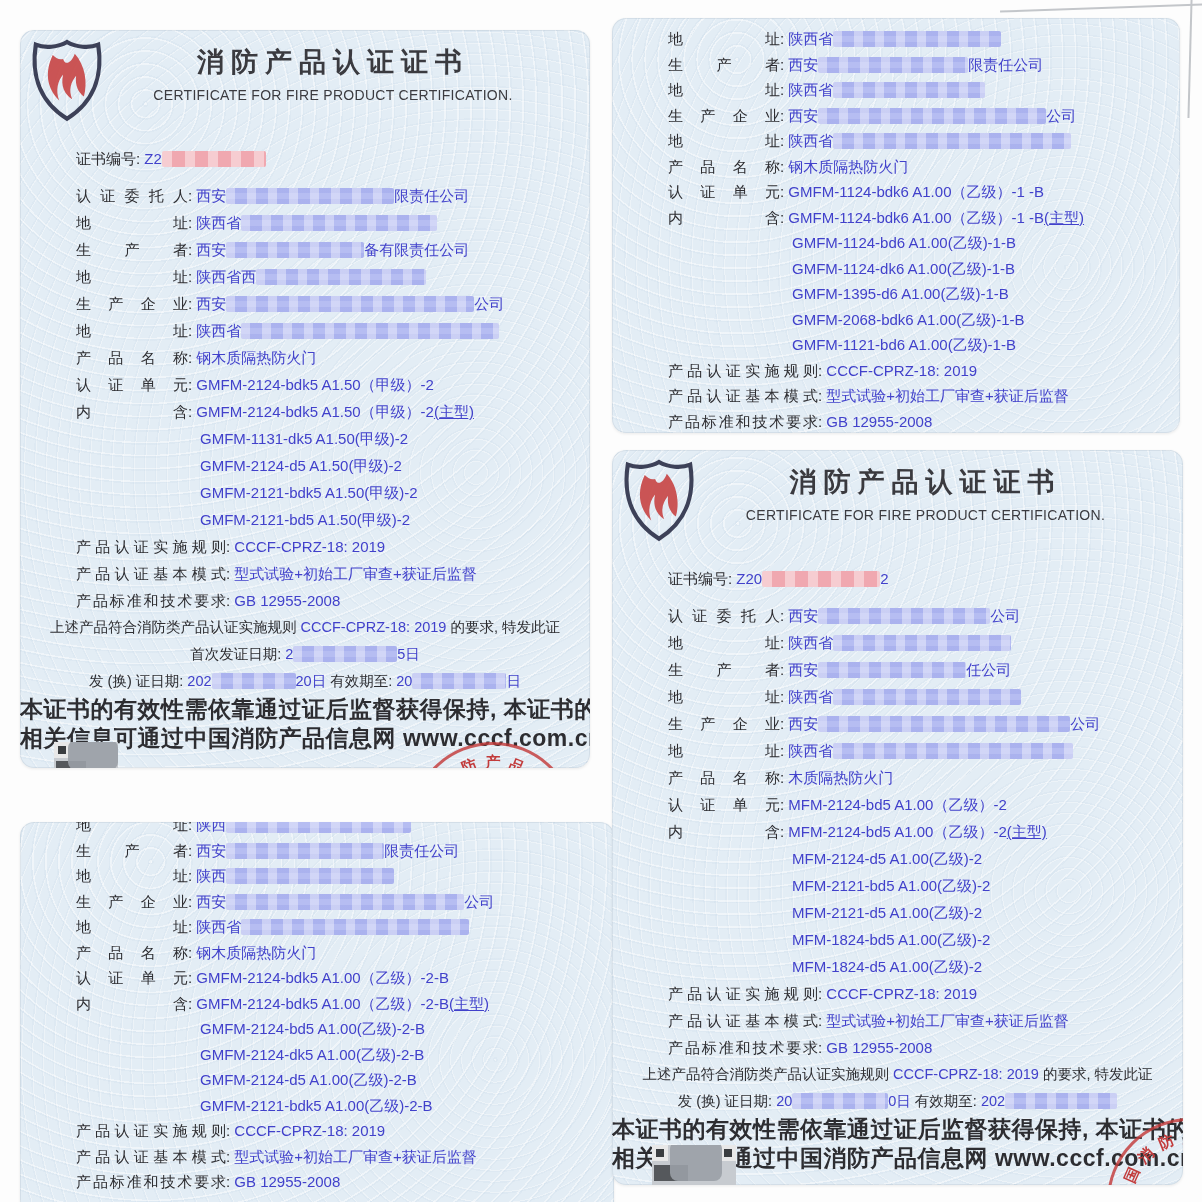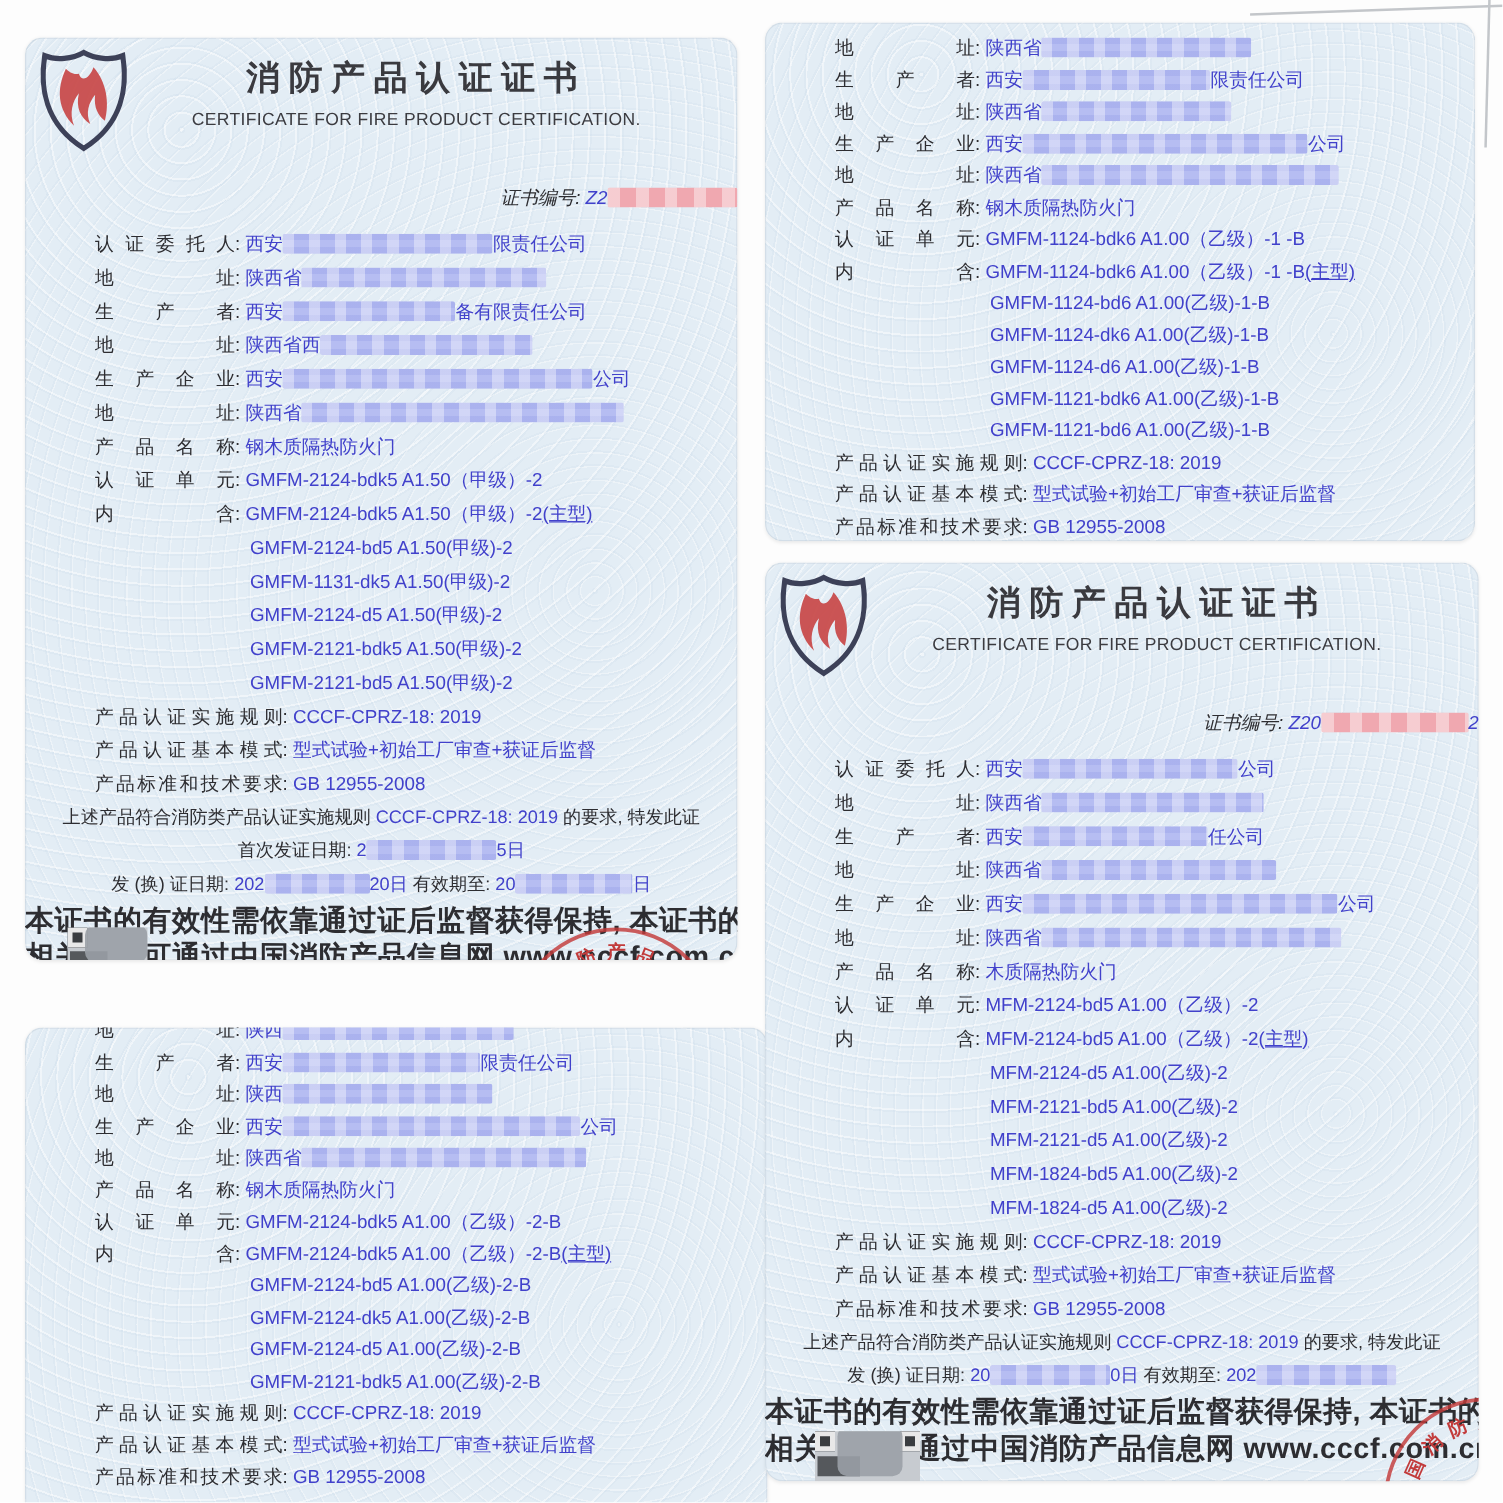--- a/index.html
+++ b/index.html
@@ -18,21 +18,21 @@
 
   .header{position:relative;height:100px;padding-top:14px;}
   .logo{position:absolute;left:8px;top:8px;width:78px;height:86px;}
   .title{font-size:27px;letter-spacing:7px;font-weight:600;color:#3a3a3f;text-align:center;padding-left:56px;}
   .subtitle{font-size:14px;color:#3b3b40;text-align:center;padding-left:56px;margin-top:7px;letter-spacing:.3px;}
 
   .rows{padding:0 18px 0 56px;}
   .rows.pt8{padding-top:8px;}
   .row{height:27px;line-height:27px;font-size:15px;white-space:nowrap;}
   .short .row{height:25.5px;line-height:25.5px;}
-  .row.certno{height:30px;line-height:30px;text-align:right;margin-right:-18px;margin-bottom:8px;padding-right:0;font-style:italic;}
+  .row.certno{height:30px;line-height:30px;margin-right:-18px;margin-bottom:8px;padding-right:0;}
   .row.cont{padding-left:124px;}
   .row.center,.row.bold{text-align:center;margin-left:-56px;margin-right:-18px;}
   .row.center{font-size:14.5px;}
   .row.bold{font-size:23px;font-weight:700;color:#26262a;letter-spacing:.5px;height:29px;line-height:29px;}
   .label{color:#2d2d31;}
   .lab-in{display:inline-block;min-width:112px;text-align:justify;text-align-last:justify;}
   .row.wide .lab-in{min-width:150px;}
   .blue{color:#4141cb;}
   .dark{color:#2d2d31;}
   .u{text-decoration:underline;}
@@ -72,21 +72,20 @@
         <div class="row certno"><span class="dark">证书编号: </span><span class="blue">Z2</span><span class="redblur" style="width: 104px;"></span></div>
         <div class="row field"><span class="label"><span class="lab-in">认证委托人</span>: </span><span class="blue">西安</span><span class="blur" style="width: 168px;"></span><span class="blue">限责任公司</span></div>
         <div class="row field"><span class="label"><span class="lab-in">地址</span>: </span><span class="blue">陕西省</span><span class="blur" style="width: 196px;"></span></div>
         <div class="row field"><span class="label"><span class="lab-in">生产者</span>: </span><span class="blue">西安</span><span class="blur" style="width: 138px;"></span><span class="blue">备有限责任公司</span></div>
         <div class="row field"><span class="label"><span class="lab-in">地址</span>: </span><span class="blue">陕西省西</span><span class="blur" style="width: 170px;"></span></div>
         <div class="row field"><span class="label"><span class="lab-in">生产企业</span>: </span><span class="blue">西安</span><span class="blur" style="width: 248px;"></span><span class="blue">公司</span></div>
         <div class="row field"><span class="label"><span class="lab-in">地址</span>: </span><span class="blue">陕西省</span><span class="blur" style="width: 258px;"></span></div>
         <div class="row field"><span class="label"><span class="lab-in">产品名称</span>: </span><span class="blue">钢木质隔热防火门</span></div>
         <div class="row field"><span class="label"><span class="lab-in">认证单元</span>: </span><span class="blue">GMFM-2124-bdk5 A1.50（甲级）-2</span></div>
         <div class="row field"><span class="label"><span class="lab-in">内含</span>: </span><span class="blue">GMFM-2124-bdk5 A1.50（甲级）-2</span><span class="blue u">(主型)</span></div>
-        <div class="row cont"><span class="blue">GMFM-2124-bd5 A1.50(甲级)-2</span></div>
         <div class="row cont"><span class="blue">GMFM-1131-dk5 A1.50(甲级)-2</span></div>
         <div class="row cont"><span class="blue">GMFM-2124-d5 A1.50(甲级)-2</span></div>
         <div class="row cont"><span class="blue">GMFM-2121-bdk5 A1.50(甲级)-2</span></div>
         <div class="row cont"><span class="blue">GMFM-2121-bd5 A1.50(甲级)-2</span></div>
         <div class="row field wide"><span class="label"><span class="lab-in">产品认证实施规则</span>: </span><span class="blue">CCCF-CPRZ-18: 2019</span></div>
         <div class="row field wide"><span class="label"><span class="lab-in">产品认证基本模式</span>: </span><span class="blue">型式试验+初始工厂审查+获证后监督</span></div>
         <div class="row field wide"><span class="label"><span class="lab-in">产品标准和技术要求</span>: </span><span class="blue">GB 12955-2008</span></div>
         <div class="row center"><span class="dark">上述产品符合消防类产品认证实施规则 </span><span class="blue">CCCF-CPRZ-18: 2019</span><span class="dark"> 的要求, 特发此证</span></div>
         <div class="row center"><span class="dark">首次发证日期: </span><span class="blue">2</span><span class="blur" style="width: 104px;"></span><span class="blue">5日</span></div>
         <div class="row center"><span class="dark">发 (换) 证日期: </span><span class="blue">202</span><span class="blur" style="width: 84px;"></span><span class="blue">20日</span><span class="dark"> 有效期至: </span><span class="blue">20</span><span class="blur" style="width: 94px;"></span><span class="blue">日</span></div>
@@ -112,22 +111,22 @@
         <div class="row field"><span class="label"><span class="lab-in">地址</span>: </span><span class="blue">陕西省</span><span class="blur" style="width: 168px;"></span></div>
         <div class="row field"><span class="label"><span class="lab-in">生产者</span>: </span><span class="blue">西安</span><span class="blur" style="width: 150px;"></span><span class="blue">限责任公司</span></div>
         <div class="row field"><span class="label"><span class="lab-in">地址</span>: </span><span class="blue">陕西省</span><span class="blur" style="width: 152px;"></span></div>
         <div class="row field"><span class="label"><span class="lab-in">生产企业</span>: </span><span class="blue">西安</span><span class="blur" style="width: 228px;"></span><span class="blue">公司</span></div>
         <div class="row field"><span class="label"><span class="lab-in">地址</span>: </span><span class="blue">陕西省</span><span class="blur" style="width: 238px;"></span></div>
         <div class="row field"><span class="label"><span class="lab-in">产品名称</span>: </span><span class="blue">钢木质隔热防火门</span></div>
         <div class="row field"><span class="label"><span class="lab-in">认证单元</span>: </span><span class="blue">GMFM-1124-bdk6 A1.00（乙级）-1 -B</span></div>
         <div class="row field"><span class="label"><span class="lab-in">内含</span>: </span><span class="blue">GMFM-1124-bdk6 A1.00（乙级）-1 -B</span><span class="blue u">(主型)</span></div>
         <div class="row cont"><span class="blue">GMFM-1124-bd6 A1.00(乙级)-1-B</span></div>
         <div class="row cont"><span class="blue">GMFM-1124-dk6 A1.00(乙级)-1-B</span></div>
-        <div class="row cont"><span class="blue">GMFM-1124-d6 A1.00(乙级)-1-B</span></div>
-        <div class="row cont"><span class="blue">GMFM-1121-bdk6 A1.00(乙级)-1-B</span></div>
+        <div class="row cont"><span class="blue">GMFM-1395-d6 A1.00(乙级)-1-B</span></div>
+        <div class="row cont"><span class="blue">GMFM-2068-bdk6 A1.00(乙级)-1-B</span></div>
         <div class="row cont"><span class="blue">GMFM-1121-bd6 A1.00(乙级)-1-B</span></div>
         <div class="row field wide"><span class="label"><span class="lab-in">产品认证实施规则</span>: </span><span class="blue">CCCF-CPRZ-18: 2019</span></div>
         <div class="row field wide"><span class="label"><span class="lab-in">产品认证基本模式</span>: </span><span class="blue">型式试验+初始工厂审查+获证后监督</span></div>
         <div class="row field wide"><span class="label"><span class="lab-in">产品标准和技术要求</span>: </span><span class="blue">GB 12955-2008</span></div>
       </div>
   </div>
 
   <div class="panel short" id="panel-c">
     <div class="rows">
         <div class="row field" style="margin-top: -10px;"><span class="label"><span class="lab-in">地址</span>: </span><span class="blue">陕西</span><span class="blur" style="width: 185px;"></span></div>

